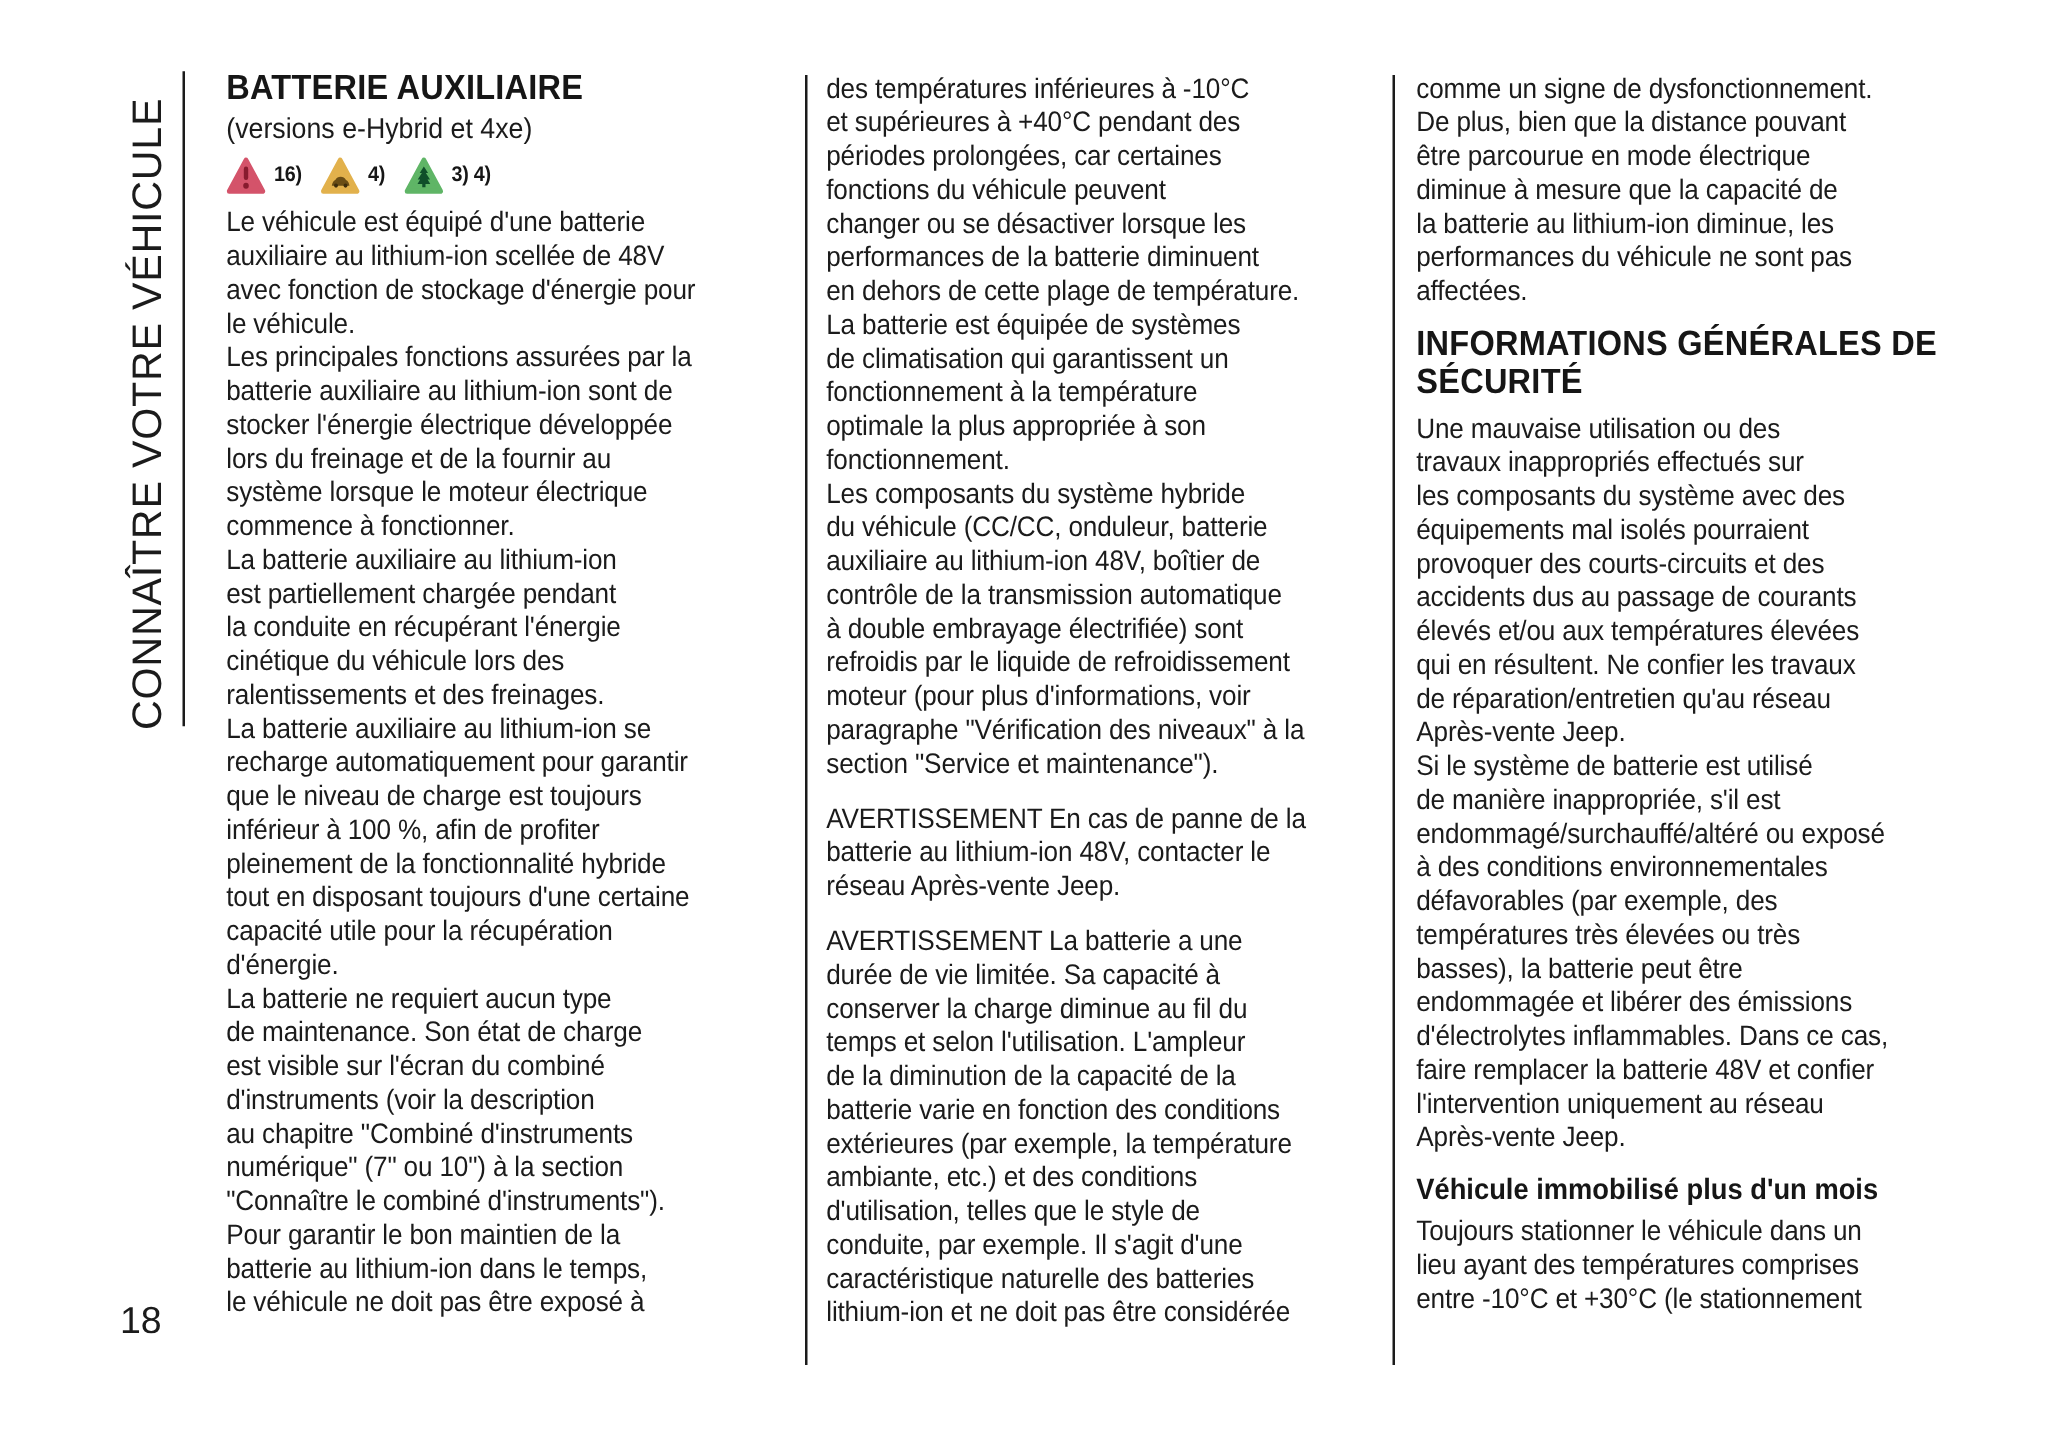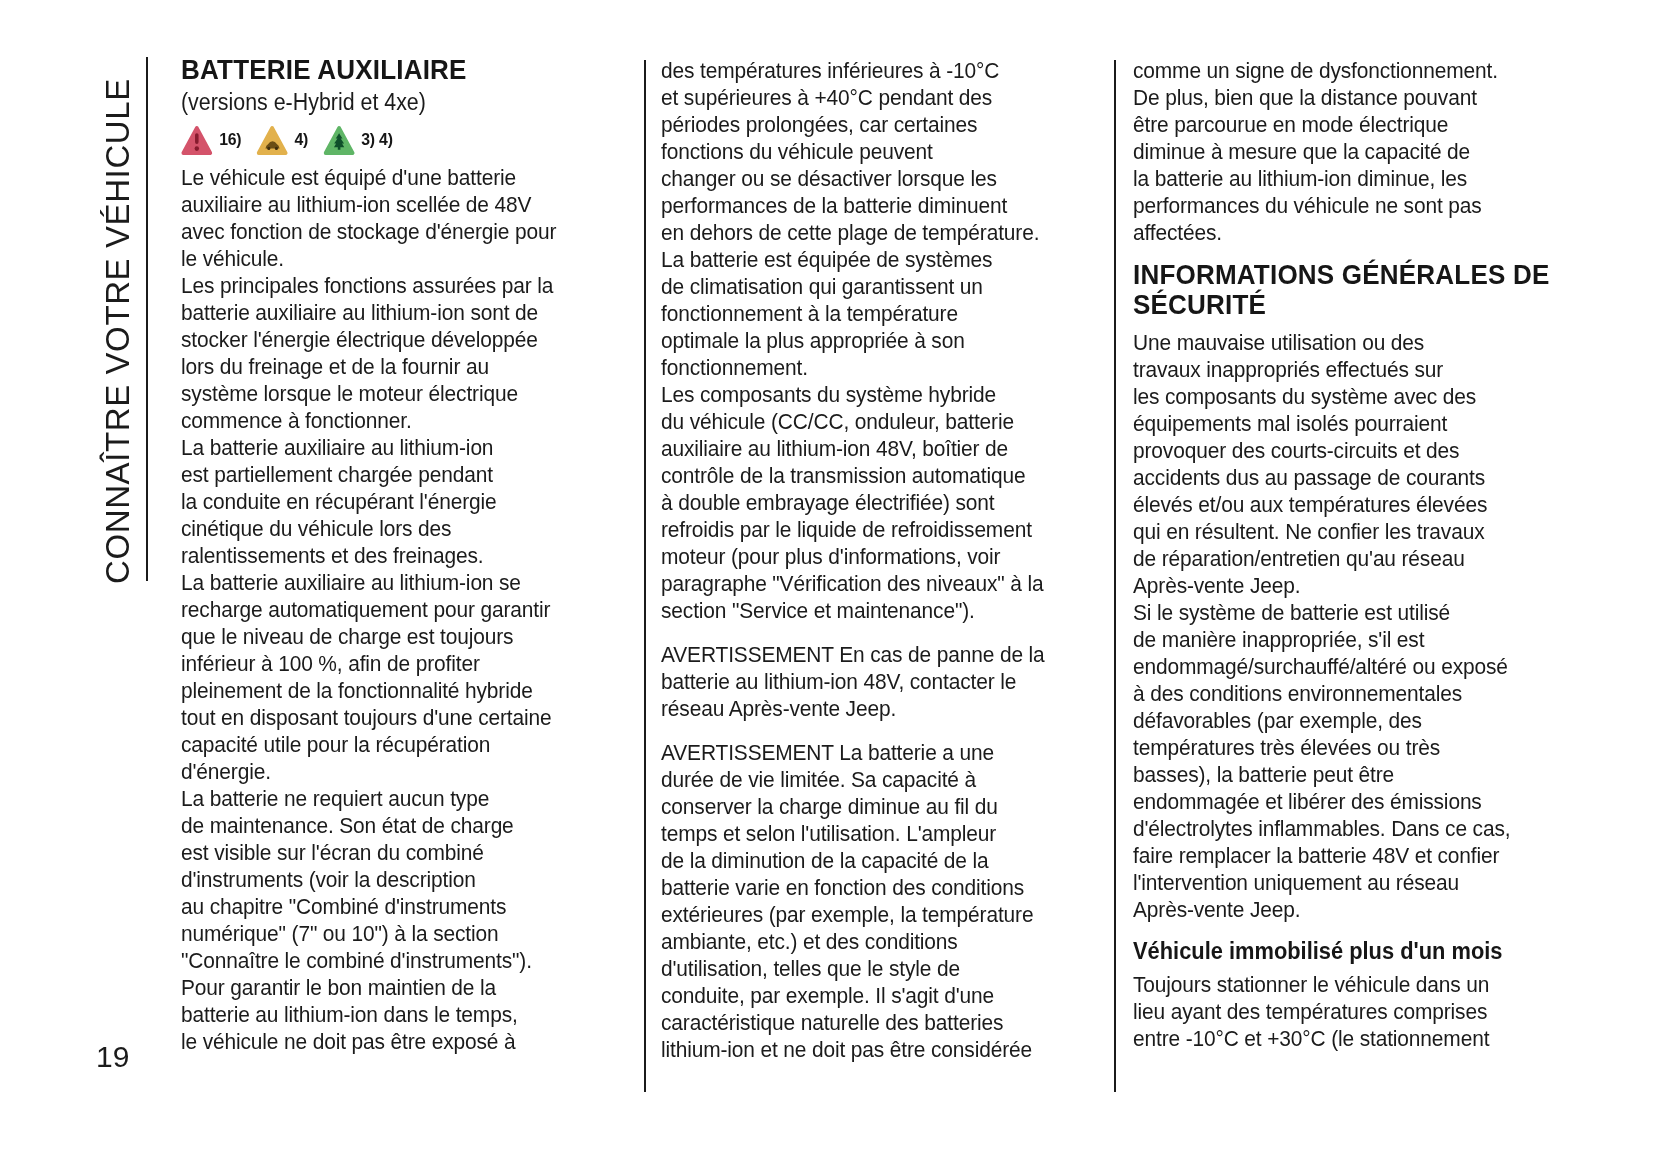--- a/index.html
+++ b/index.html
@@ -264,15 +264,15 @@
 d'électrolytes inflammables. Dans ce cas,
 faire remplacer la batterie 48V et confier
 l'intervention uniquement au réseau
 Après-vente Jeep.</p>
     <h3 class="subheading-bold">Véhicule immobilisé plus d'un mois</h3>
     <p class="body-text">Toujours stationner le véhicule dans un
 lieu ayant des températures comprises
 entre -10°C et +30°C (le stationnement</p>
   </div>
 
-  <div class="page-number">19</div>
+  <div class="page-number">18</div>
 
 </div>
 
 </body></html>

